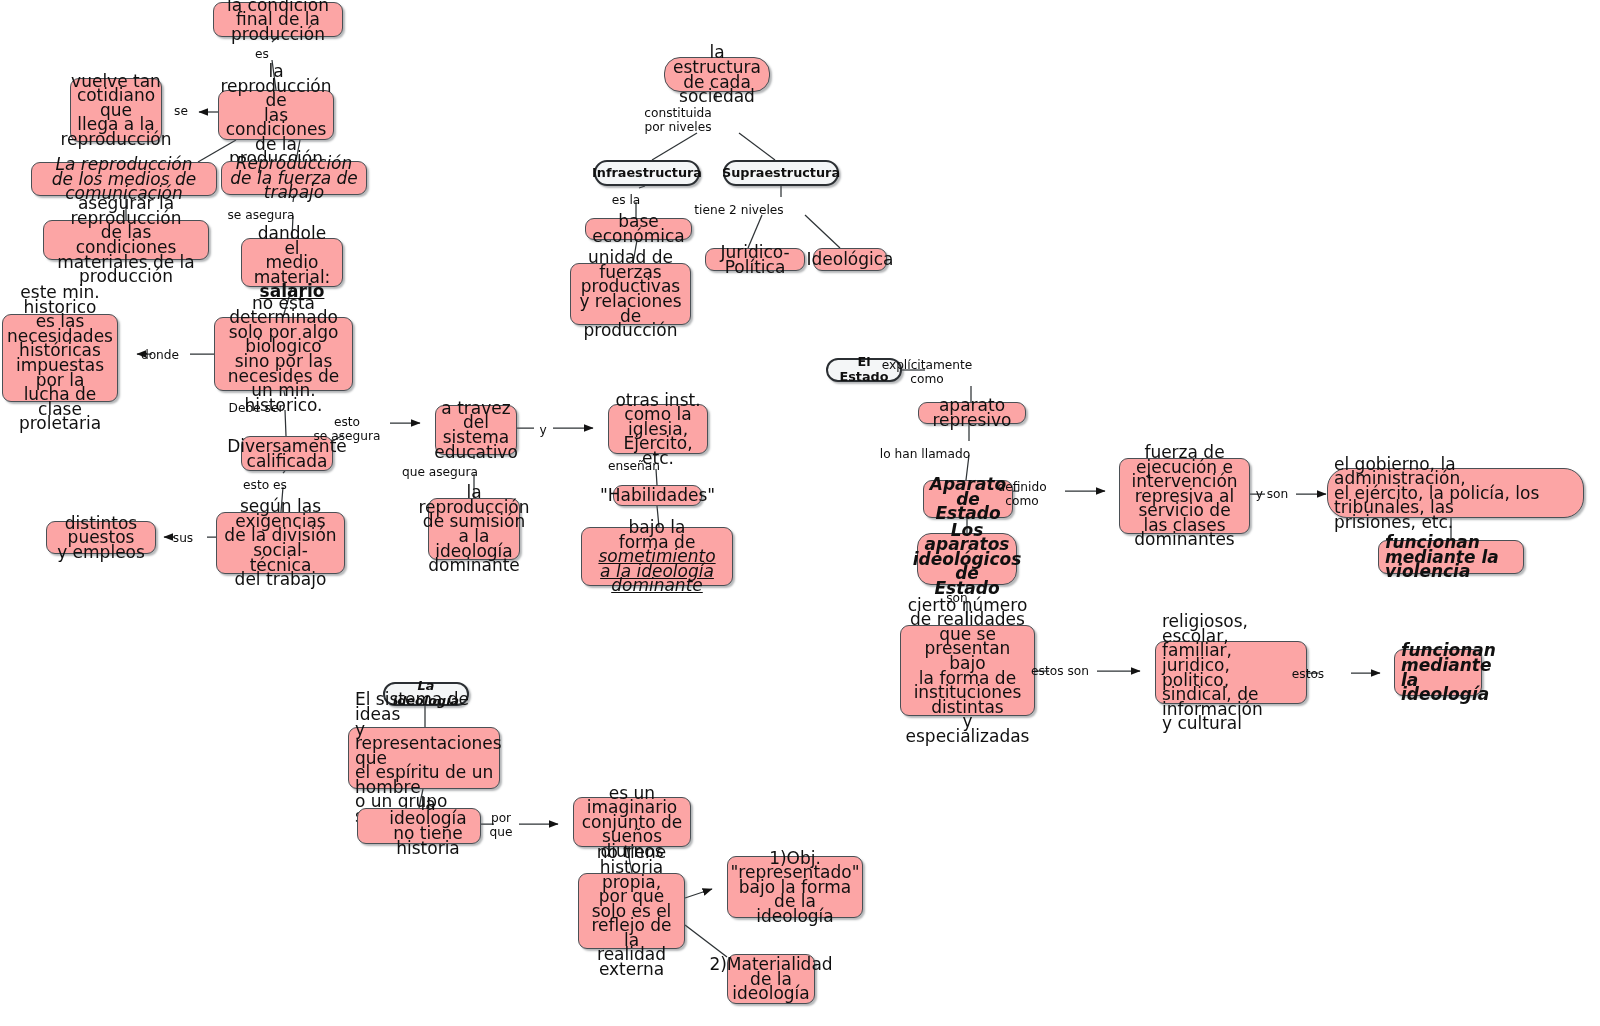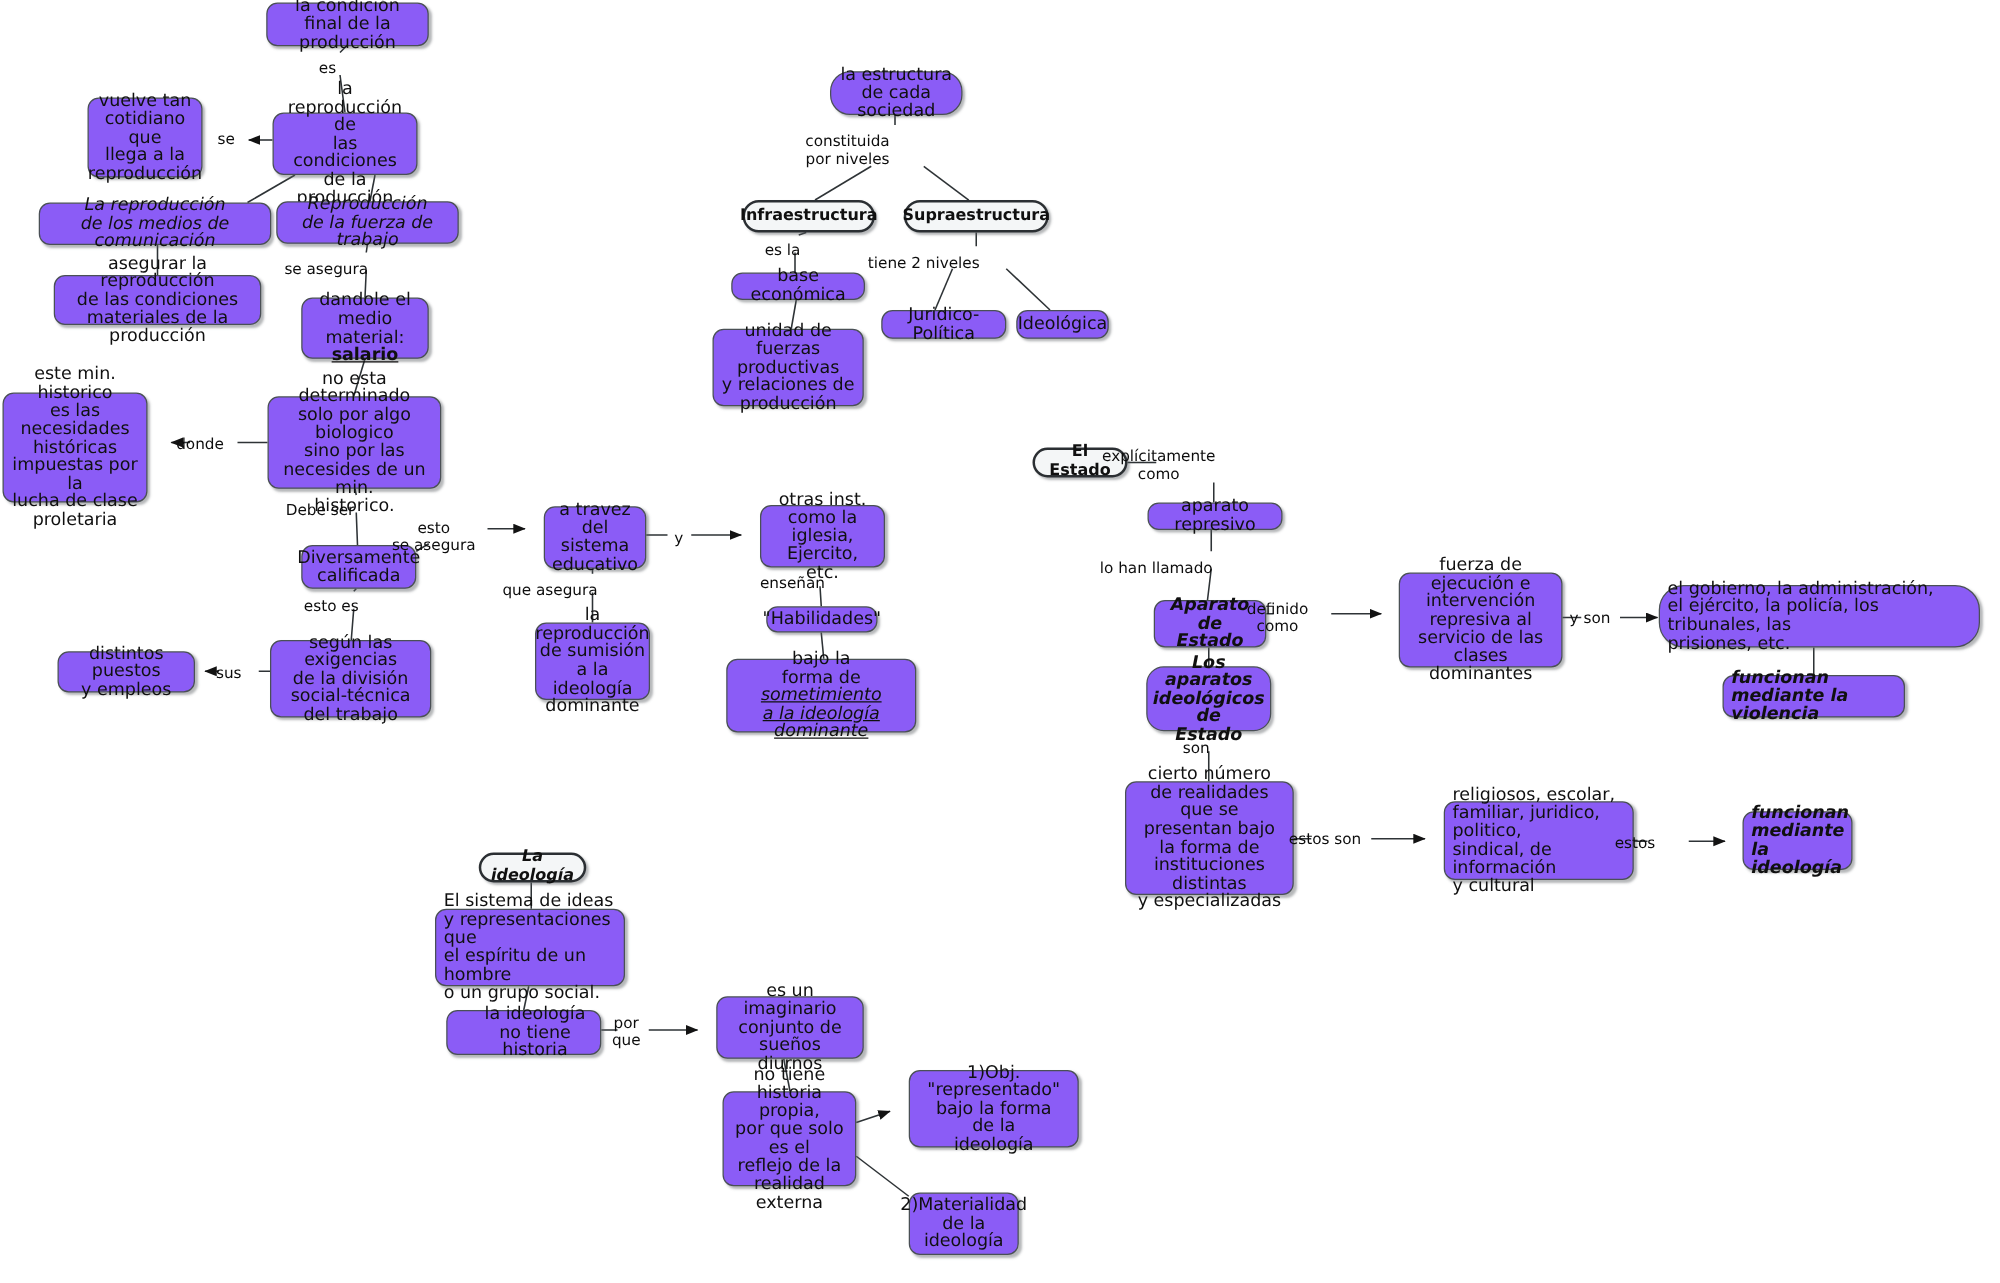--- a/index.html
+++ b/index.html
@@ -2,25 +2,25 @@
 <html><head>
 <meta charset="utf-8">
 <style>
   html,body{margin:0;padding:0;background:#ffffff;}
   body{width:1600px;height:1026px;font-family:"DejaVu Sans",sans-serif;overflow:hidden;}
   #canvas{position:relative;width:1600px;height:1026px;}
   svg#edges{position:absolute;left:0;top:0;width:1600px;height:1026px;pointer-events:none;}
   .node{
     position:absolute;
     box-sizing:border-box;
-    background:#8b5cf6;
+    background:#fca5a5;
     border:1.3px solid #4a5055;
     border-radius:9px;
     box-shadow:2px 2px 2px rgba(90,95,100,.45);
-    font-size:14px;
+    font-size:17px;
     line-height:14.6px;
     color:#101010;
     text-align:center;
     display:flex;
     align-items:center;
     justify-content:center;
     padding:3px 6px;
     white-space:pre-line;
   }
   .node.strong{

